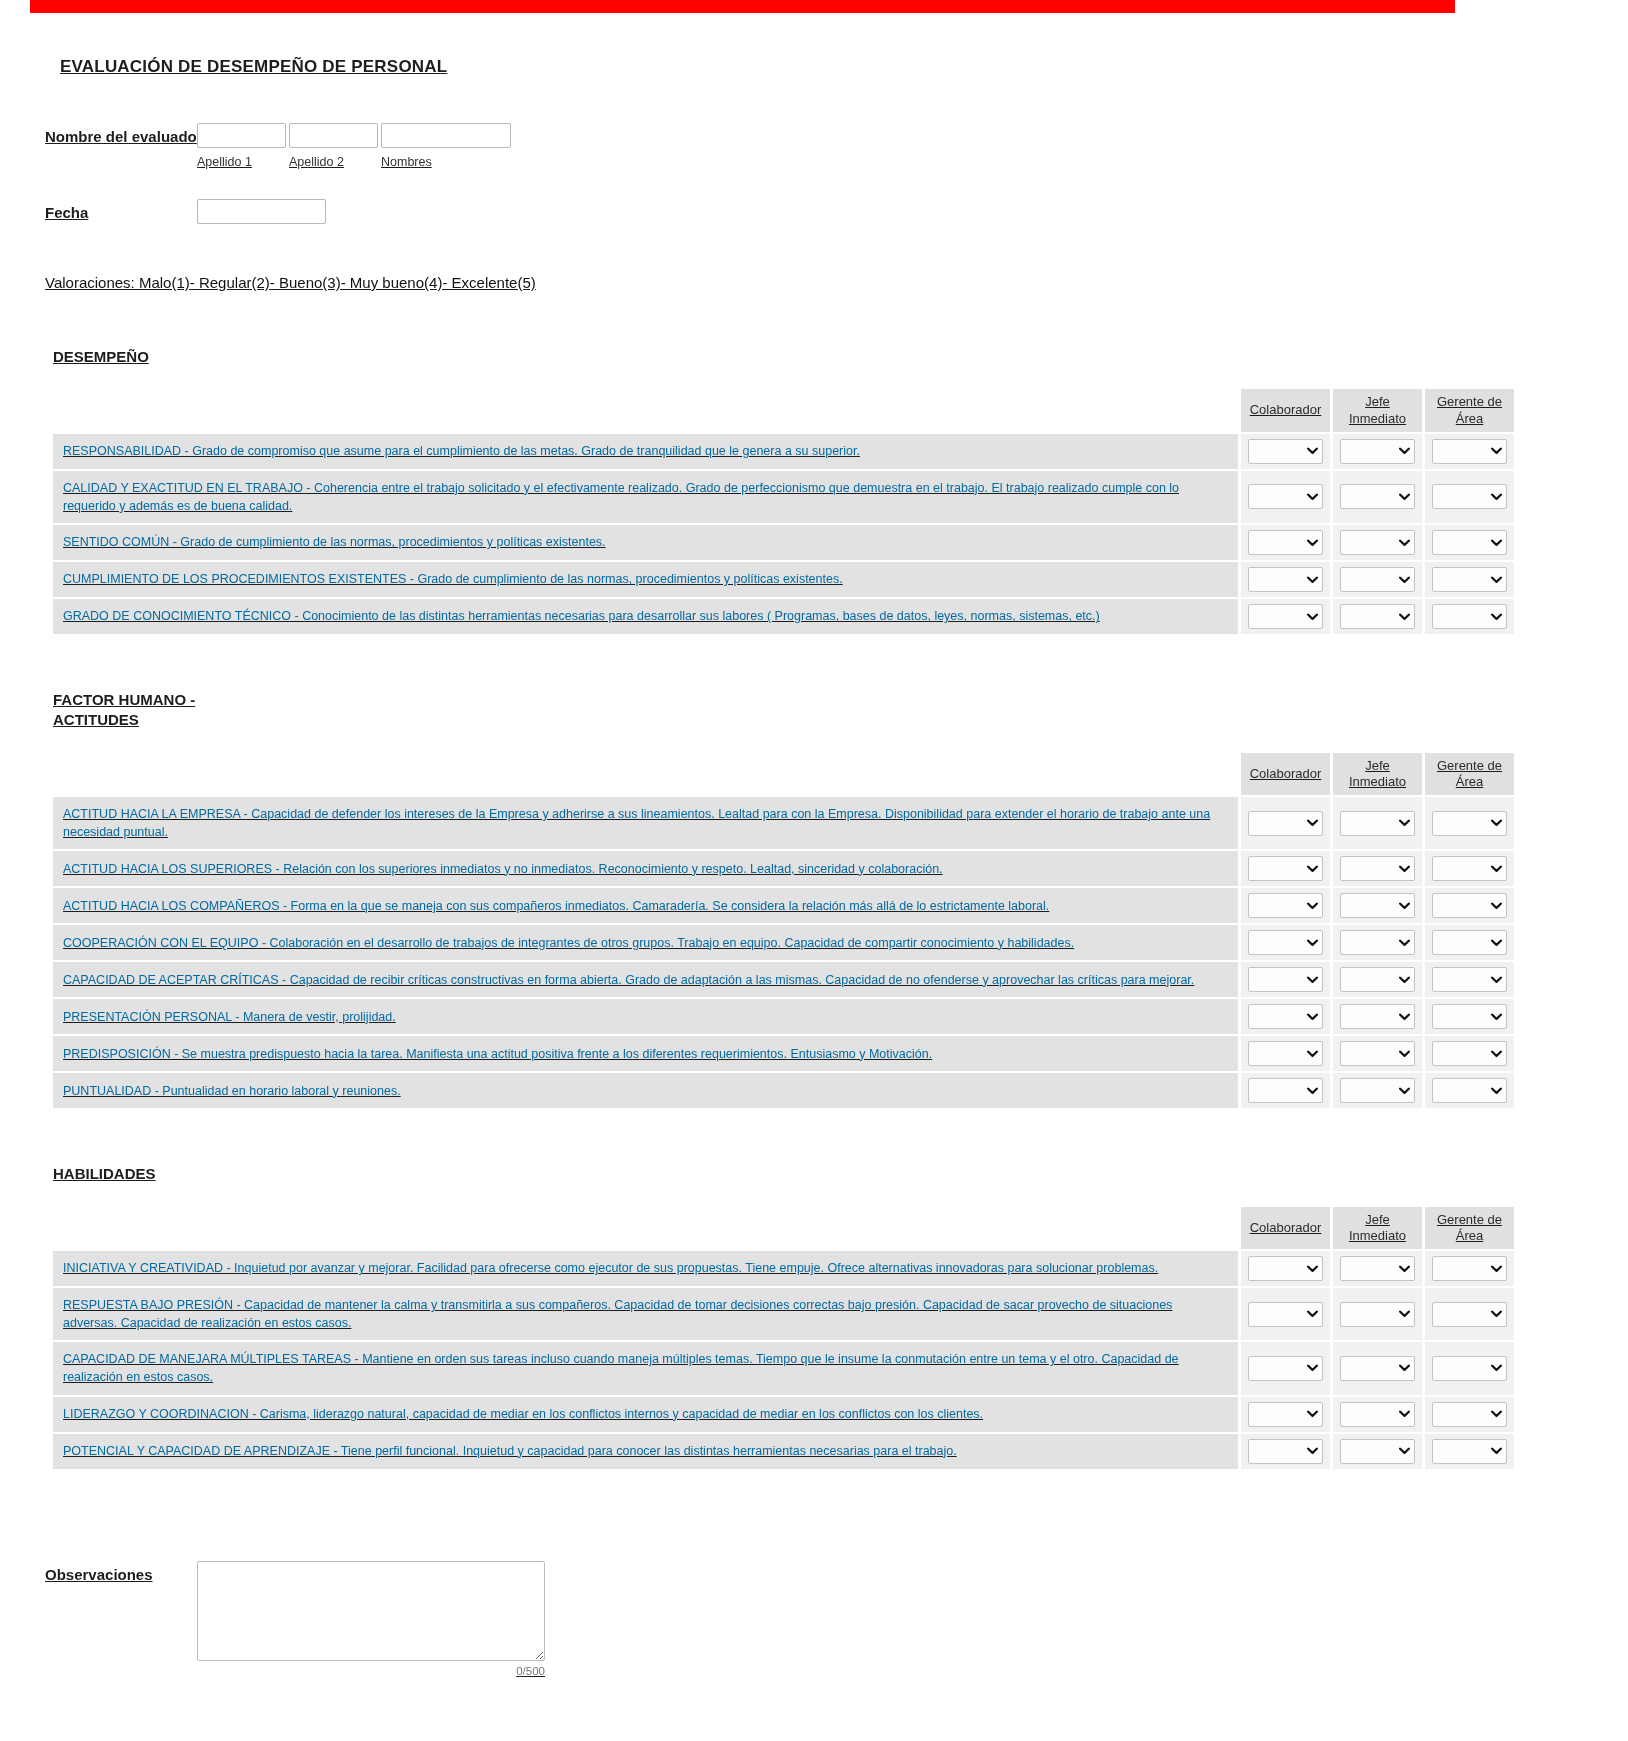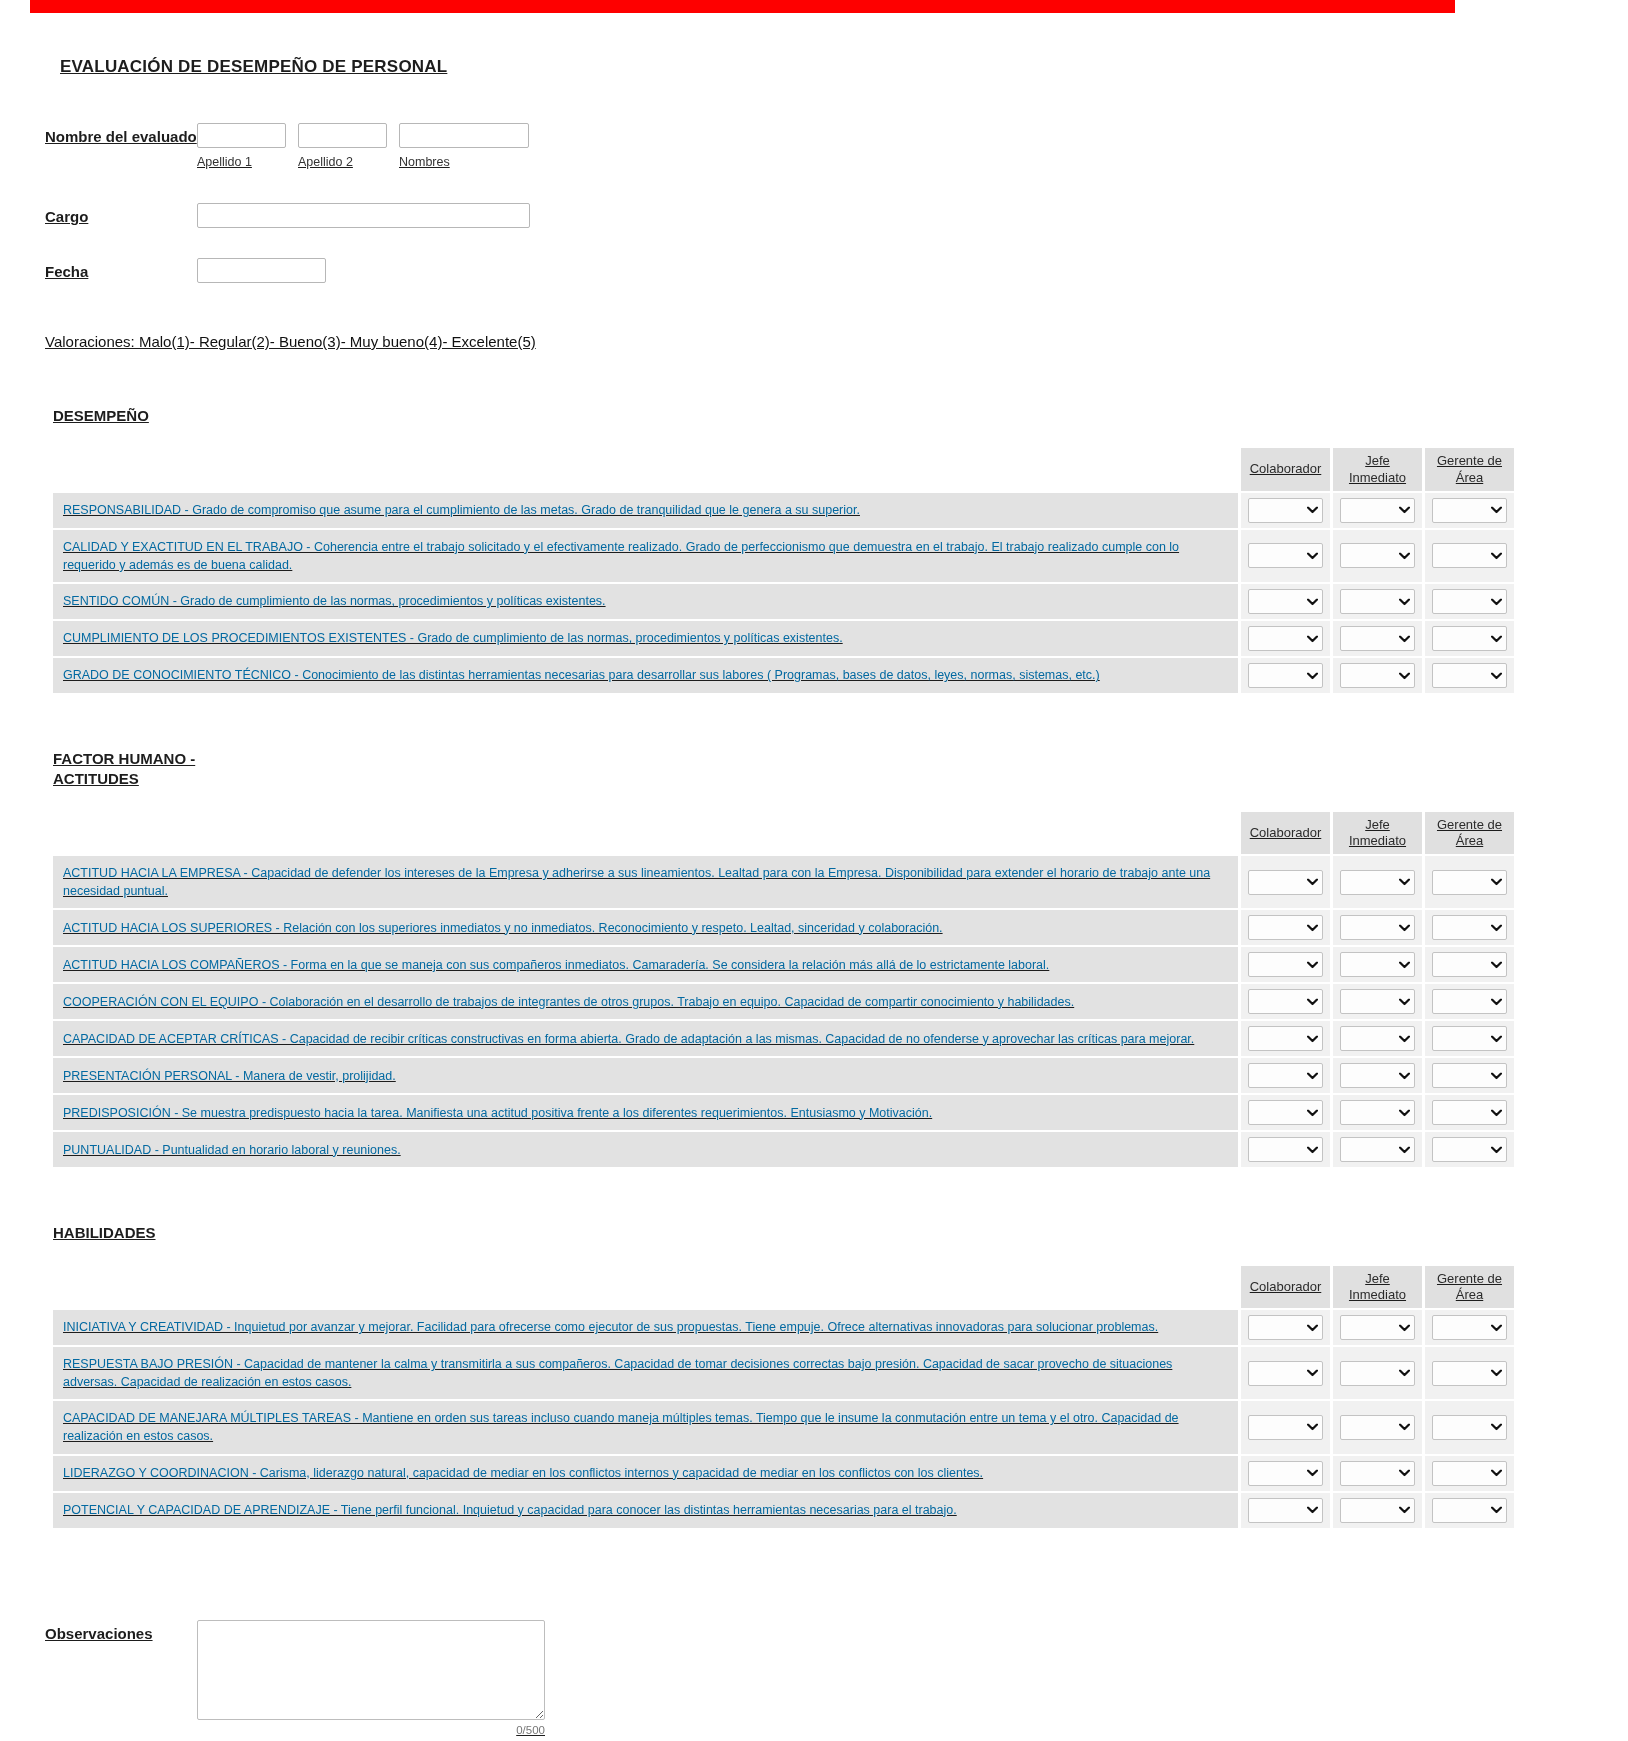--- a/index.html
+++ b/index.html
@@ -27,21 +27,21 @@
   
   .field-row { display: flex; margin-top: 0; }
   .field-label {
     width: 152px;
     font-size: 15px;
     font-weight: bold;
     padding-top: 5px;
     flex: 0 0 152px;
   }
   .name-block { margin-top: 46px; }
-  .name-inputs { display: flex; gap: 12px; }
+  .name-inputs { display: flex; gap: 3px; }
   .name-col { display: flex; flex-direction: column; }
   input[type="text"] {
     border: 1px solid #b7b7b7;
     background: #fff;
     height: 25px;
     font-size: 14px;
     padding: 2px 6px;
     border-radius: 2px;
   }
   .inp-sm { width: 89px; }
@@ -162,24 +162,20 @@
         <input type="text" class="inp-sm" value="" style="">
         <div class="sub-label">Apellido 2</div>
       </div>
       <div class="name-col">
         <input type="text" class="inp-md" value="" style="">
         <div class="sub-label">Nombres</div>
       </div>
     </div>
   </div>
 
-  <div class="field-row cargo-block">
-    <div class="field-label">Cargo</div>
-    <input type="text" class="inp-cargo" value="" style="">
-  </div>
 
   <div class="field-row fecha-block">
     <div class="field-label">Fecha</div>
     <input type="text" class="inp-fecha" value="" style="">
   </div>
 
   <div class="valoraciones">Valoraciones: Malo(1)- Regular(2)- Bueno(3)- Muy bueno(4)- Excelente(5)</div>
 
   <div id="sections-host">
       <div class="section">

